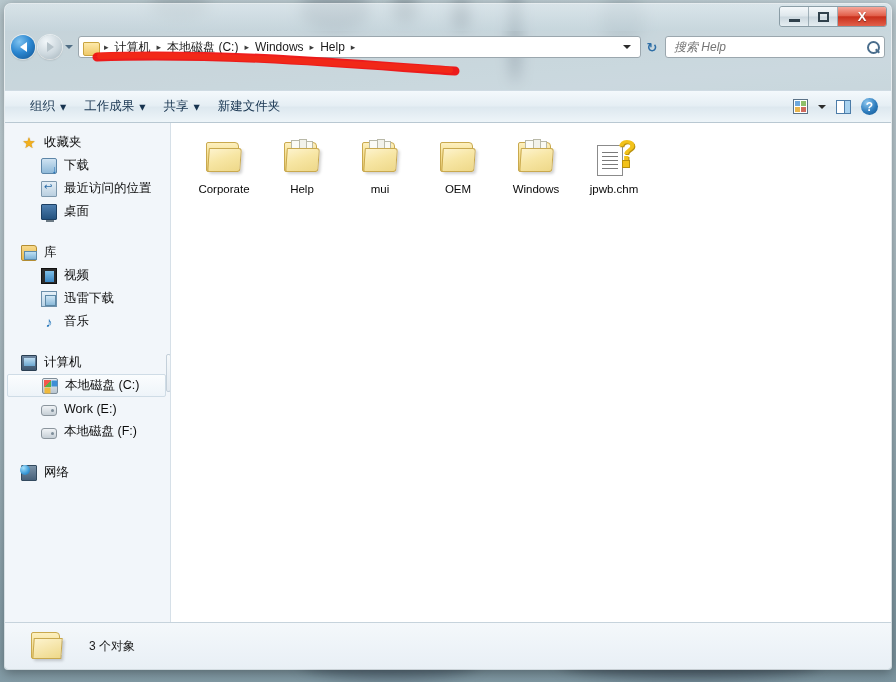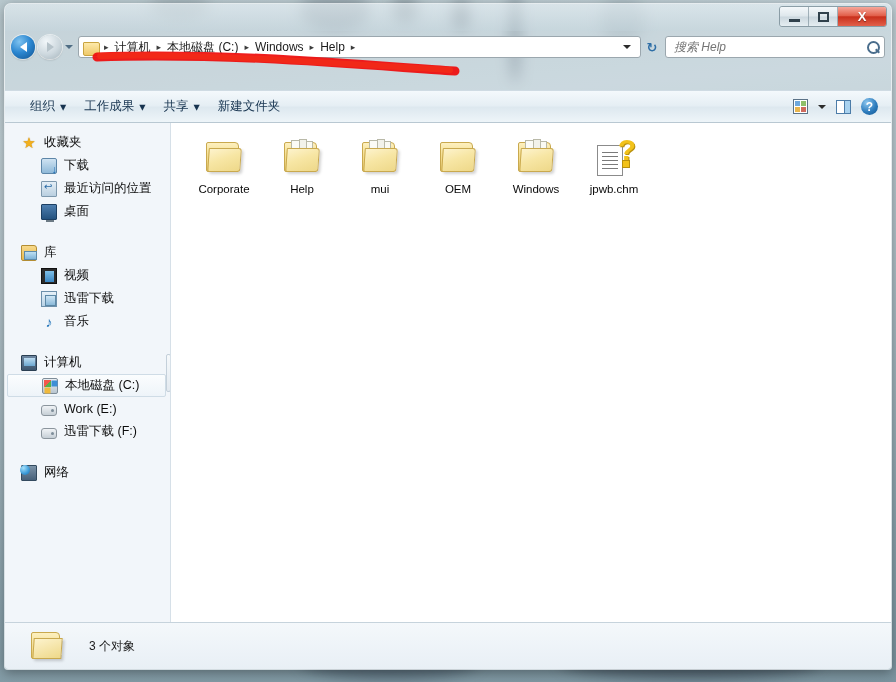--- a/index.html
+++ b/index.html
@@ -385,21 +385,21 @@
         <div class="nav-child selected">
           <span class="ic ic-hdd-win"></span>
           <span>本地磁盘 (C:)</span>
         </div>
         <div class="nav-child">
           <span class="ic ic-hdd"></span>
           <span>Work (E:)</span>
         </div>
         <div class="nav-child">
           <span class="ic ic-hdd"></span>
-          <span>迅雷下载 (F:)</span>
+          <span>本地磁盘 (F:)</span>
         </div>
       </div>
 
       <div class="nav-group">
         <div class="nav-head">
           <span class="ic ic-net"></span>
           <span>网络</span>
         </div>
       </div>
 

